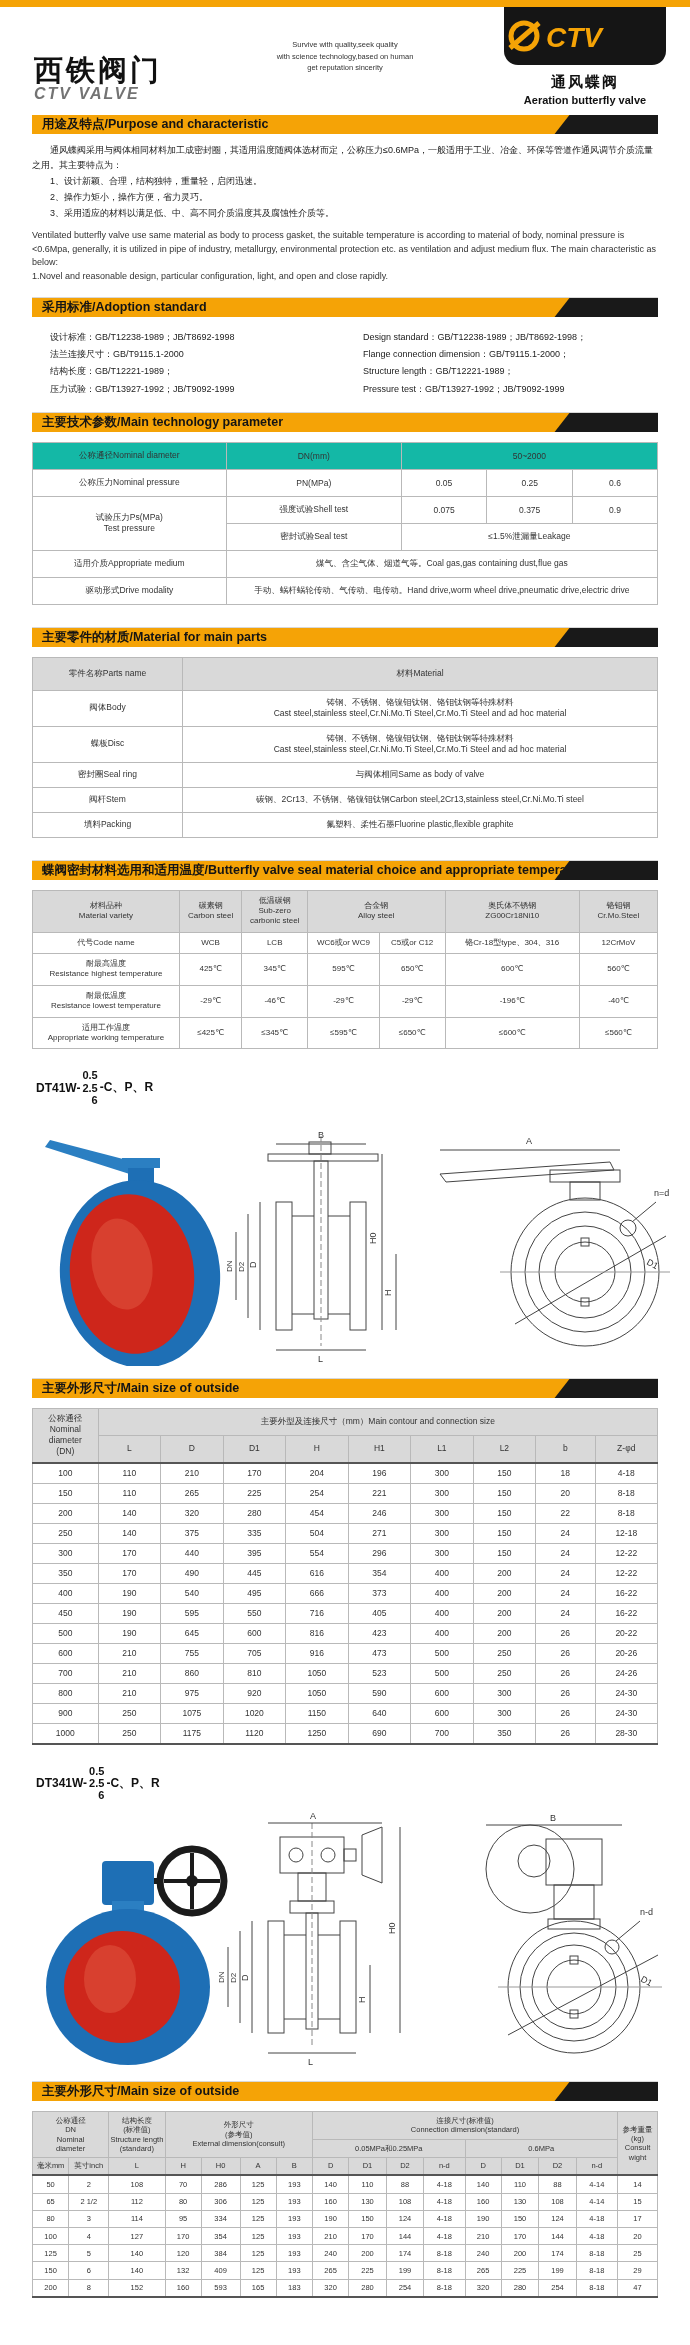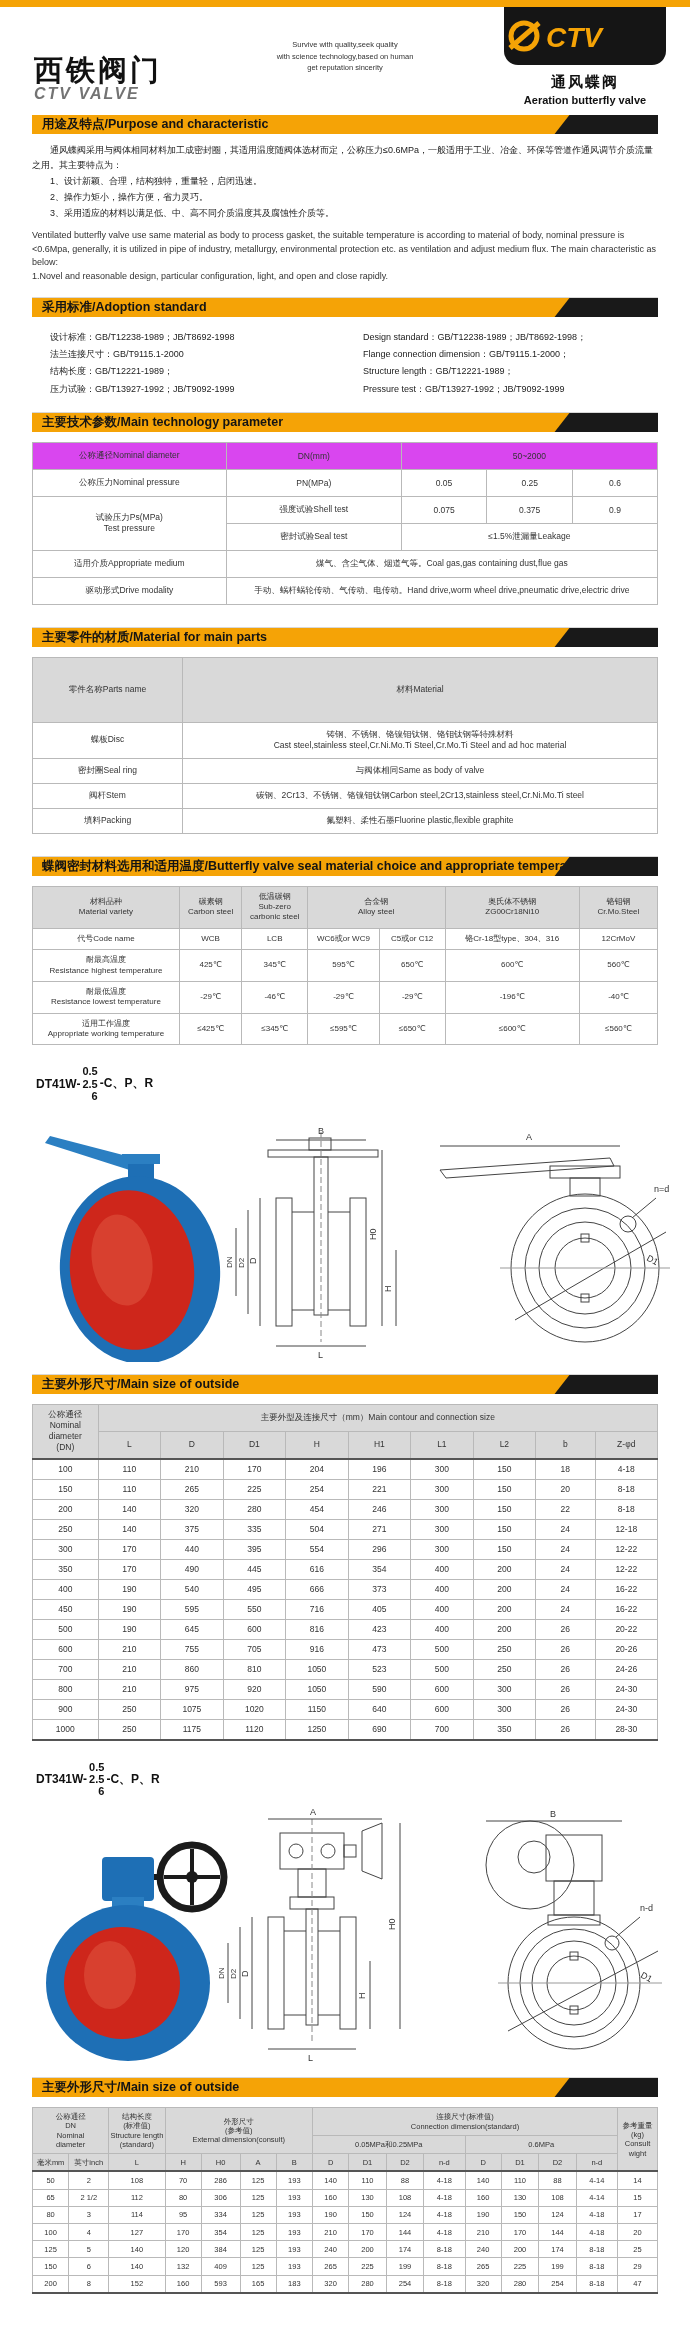--- a/index.html
+++ b/index.html
@@ -29,23 +29,23 @@
   .p-en-item{font-size:9px;line-height:1.5;color:#333;margin:0;}
   
   .std-wrap{display:flex;margin:12px 32px 0;}
   .std-col{width:50%;}
   .std-line{font-size:9px;line-height:1.9;color:#222;padding-left:18px;}
   
   table{border-collapse:collapse;width:100%;table-layout:fixed;}
   td,th{border:1px solid #b9b9b9;text-align:center;vertical-align:middle;font-weight:normal;color:#333;}
   .tech-table,.mat-table,.seal-table{margin-top:10px;}
   .tech-table td{font-size:8.5px;padding:7px 3px;}
-  .tech-table .hd{background:#d946ef;margin-left:21px;}
+  .tech-table .hd{background:#14b8a6;margin-left:21px;}
   .mat-table td{font-size:8.5px;padding:6px 3px;}
-  .mat-table .hd{background:#d9d9d9;padding:26px 3px;}
+  .mat-table .hd{background:#d9d9d9;padding:10px 3px;}
   .two-line{white-space:pre-line;line-height:1.35;}
   .seal-table td{font-size:8px;padding:5px 2px;white-space:pre-line;line-height:1.3;}
   .seal-table .hd{background:#d9d9d9;}
   
   .model{display:flex;align-items:center;margin:20px 0 8px 36px;font-weight:bold;color:#111;font-size:12px;}
   .frac{display:flex;flex-direction:column;align-items:flex-end;line-height:1.1;font-size:11px;margin:0 2px;}
   
   .diagram{margin:4px 10px 8px;}
   
   .size-table{margin-top:10px;border-top:1px solid #999;}
@@ -187,20 +187,25 @@
           <col style="width:24%">
           <col style="width:76%">
         </colgroup>
       <thead>
         <tr>
           <td class="hd">零件名称Parts name</td>
           <td class="hd">材料Material</td>
         </tr>
       </thead>
       <tbody>
+          <tr>
+            <td class="first-col">阀体Body</td>
+            <td class="two-line">铸钢、不锈钢、铬镍钼钛钢、铬钼钛钢等特殊材料
+Cast steel,stainless steel,Cr.Ni.Mo.Ti Steel,Cr.Mo.Ti Steel and ad hoc material</td>
+          </tr>
           <tr>
             <td class="first-col">蝶板Disc</td>
             <td class="two-line">铸钢、不锈钢、铬镍钼钛钢、铬钼钛钢等特殊材料
 Cast steel,stainless steel,Cr.Ni.Mo.Ti Steel,Cr.Mo.Ti Steel and ad hoc material</td>
           </tr>
           <tr>
             <td class="first-col">密封圈Seal ring</td>
             <td>与阀体相同Same as body of valve</td>
           </tr>
           <tr>

